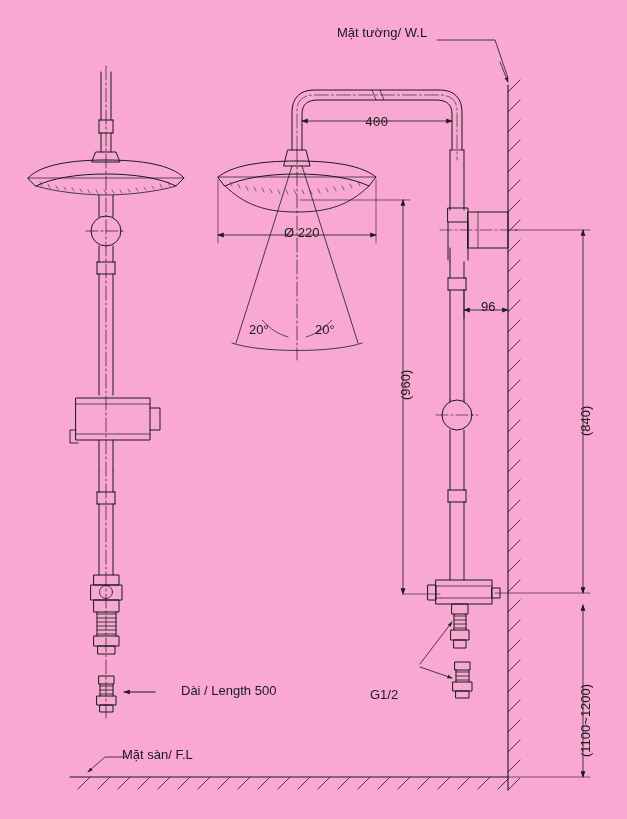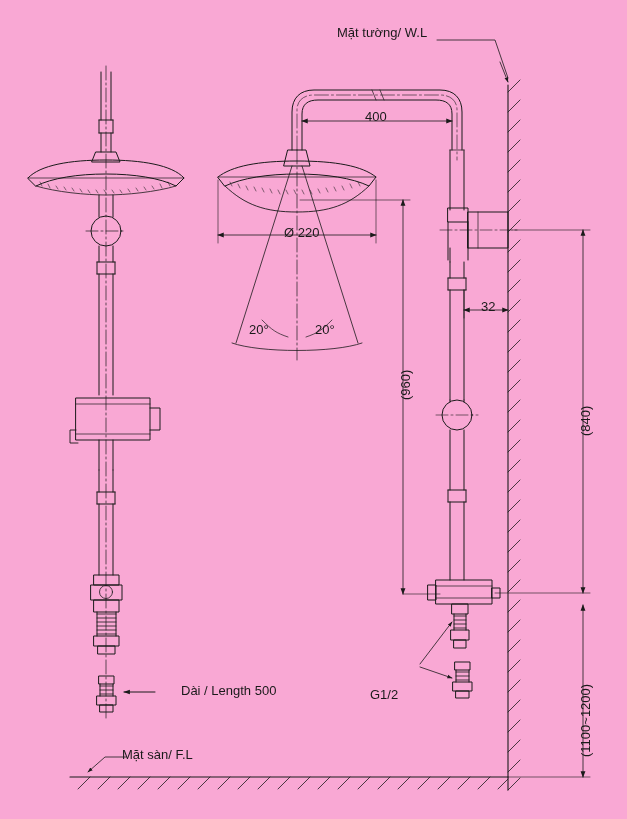--- a/index.html
+++ b/index.html
@@ -236,29 +236,29 @@
         <path d="M 437 40 L 495 40 L 508 78" stroke-width="0.8" fill="none"></path>
         <path d="M 500 62 L 508 82" marker-end="url(#arrSm)" stroke-width="0.8"></path>
 
         <path d="M 126 757 L 105 757 L 88 772" stroke-width="0.8" fill="none" marker-end="url(#arrSm)"></path>
       </g>
     </g>
   </svg>
 
   <div class="lbl" style="left:337px; top:26px;">Mặt tường/ W.L</div>
 
-  <div class="lbl" style="left:365px; top:110px;">400</div>
+  <div class="lbl" style="left:365px; top:116px;font-family:Liberation Mono, monospace;">400</div>
 
   <div class="lbl" style="left:284px; top:226px;">Ø 220</div>
 
   <div class="lbl" style="left:249px; top:323px;">20°</div>
 
   <div class="lbl" style="left:315px; top:323px;">20°</div>
 
-  <div class="lbl" style="left:481px; top:300px;">32</div>
+  <div class="lbl" style="left:481px; top:300px;">96</div>
 
   <div class="lbl vert" style="left:399px; top:400px;">(960)</div>
 
   <div class="lbl vert" style="left:579px; top:436px;">(840)</div>
 
   <div class="lbl vert" style="left:579px; top:757px;">(1100~1200)</div>
 
   <div class="lbl" style="left:160px; top:684px;margin-left:21px;">Dài / Length 500</div>
 
   <div class="lbl" style="left:370px; top:688px;">G1/2</div>

